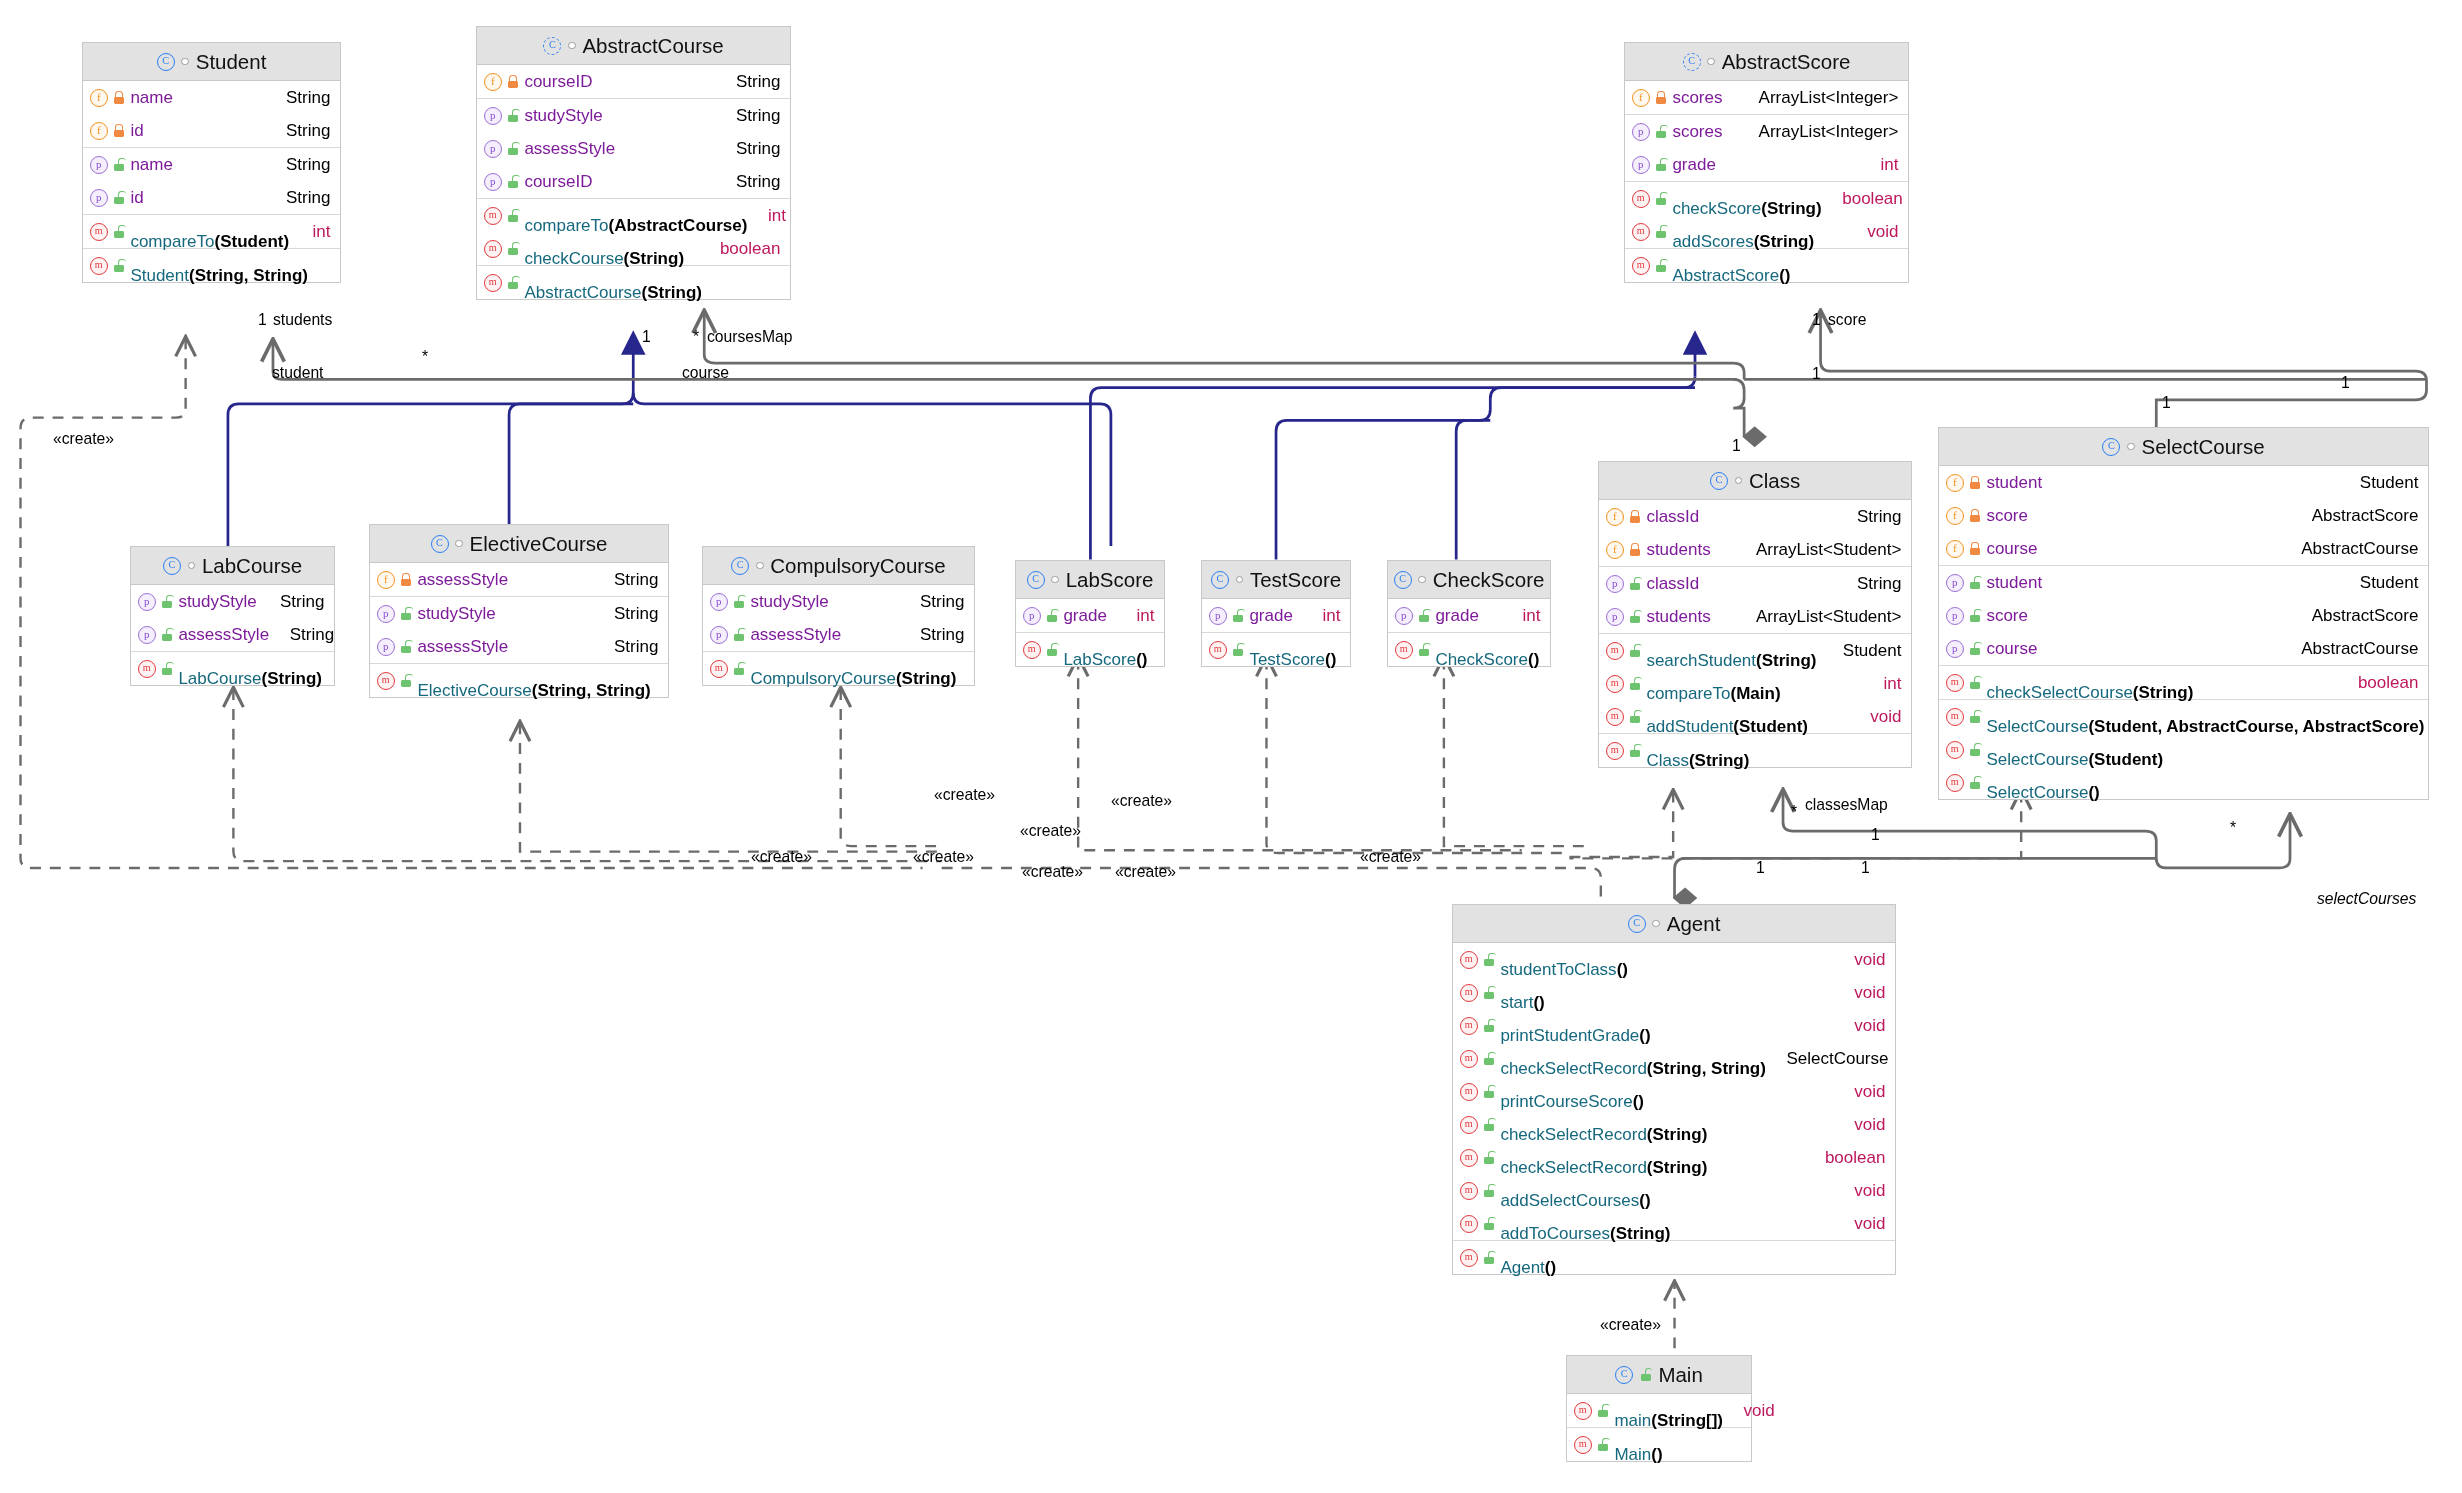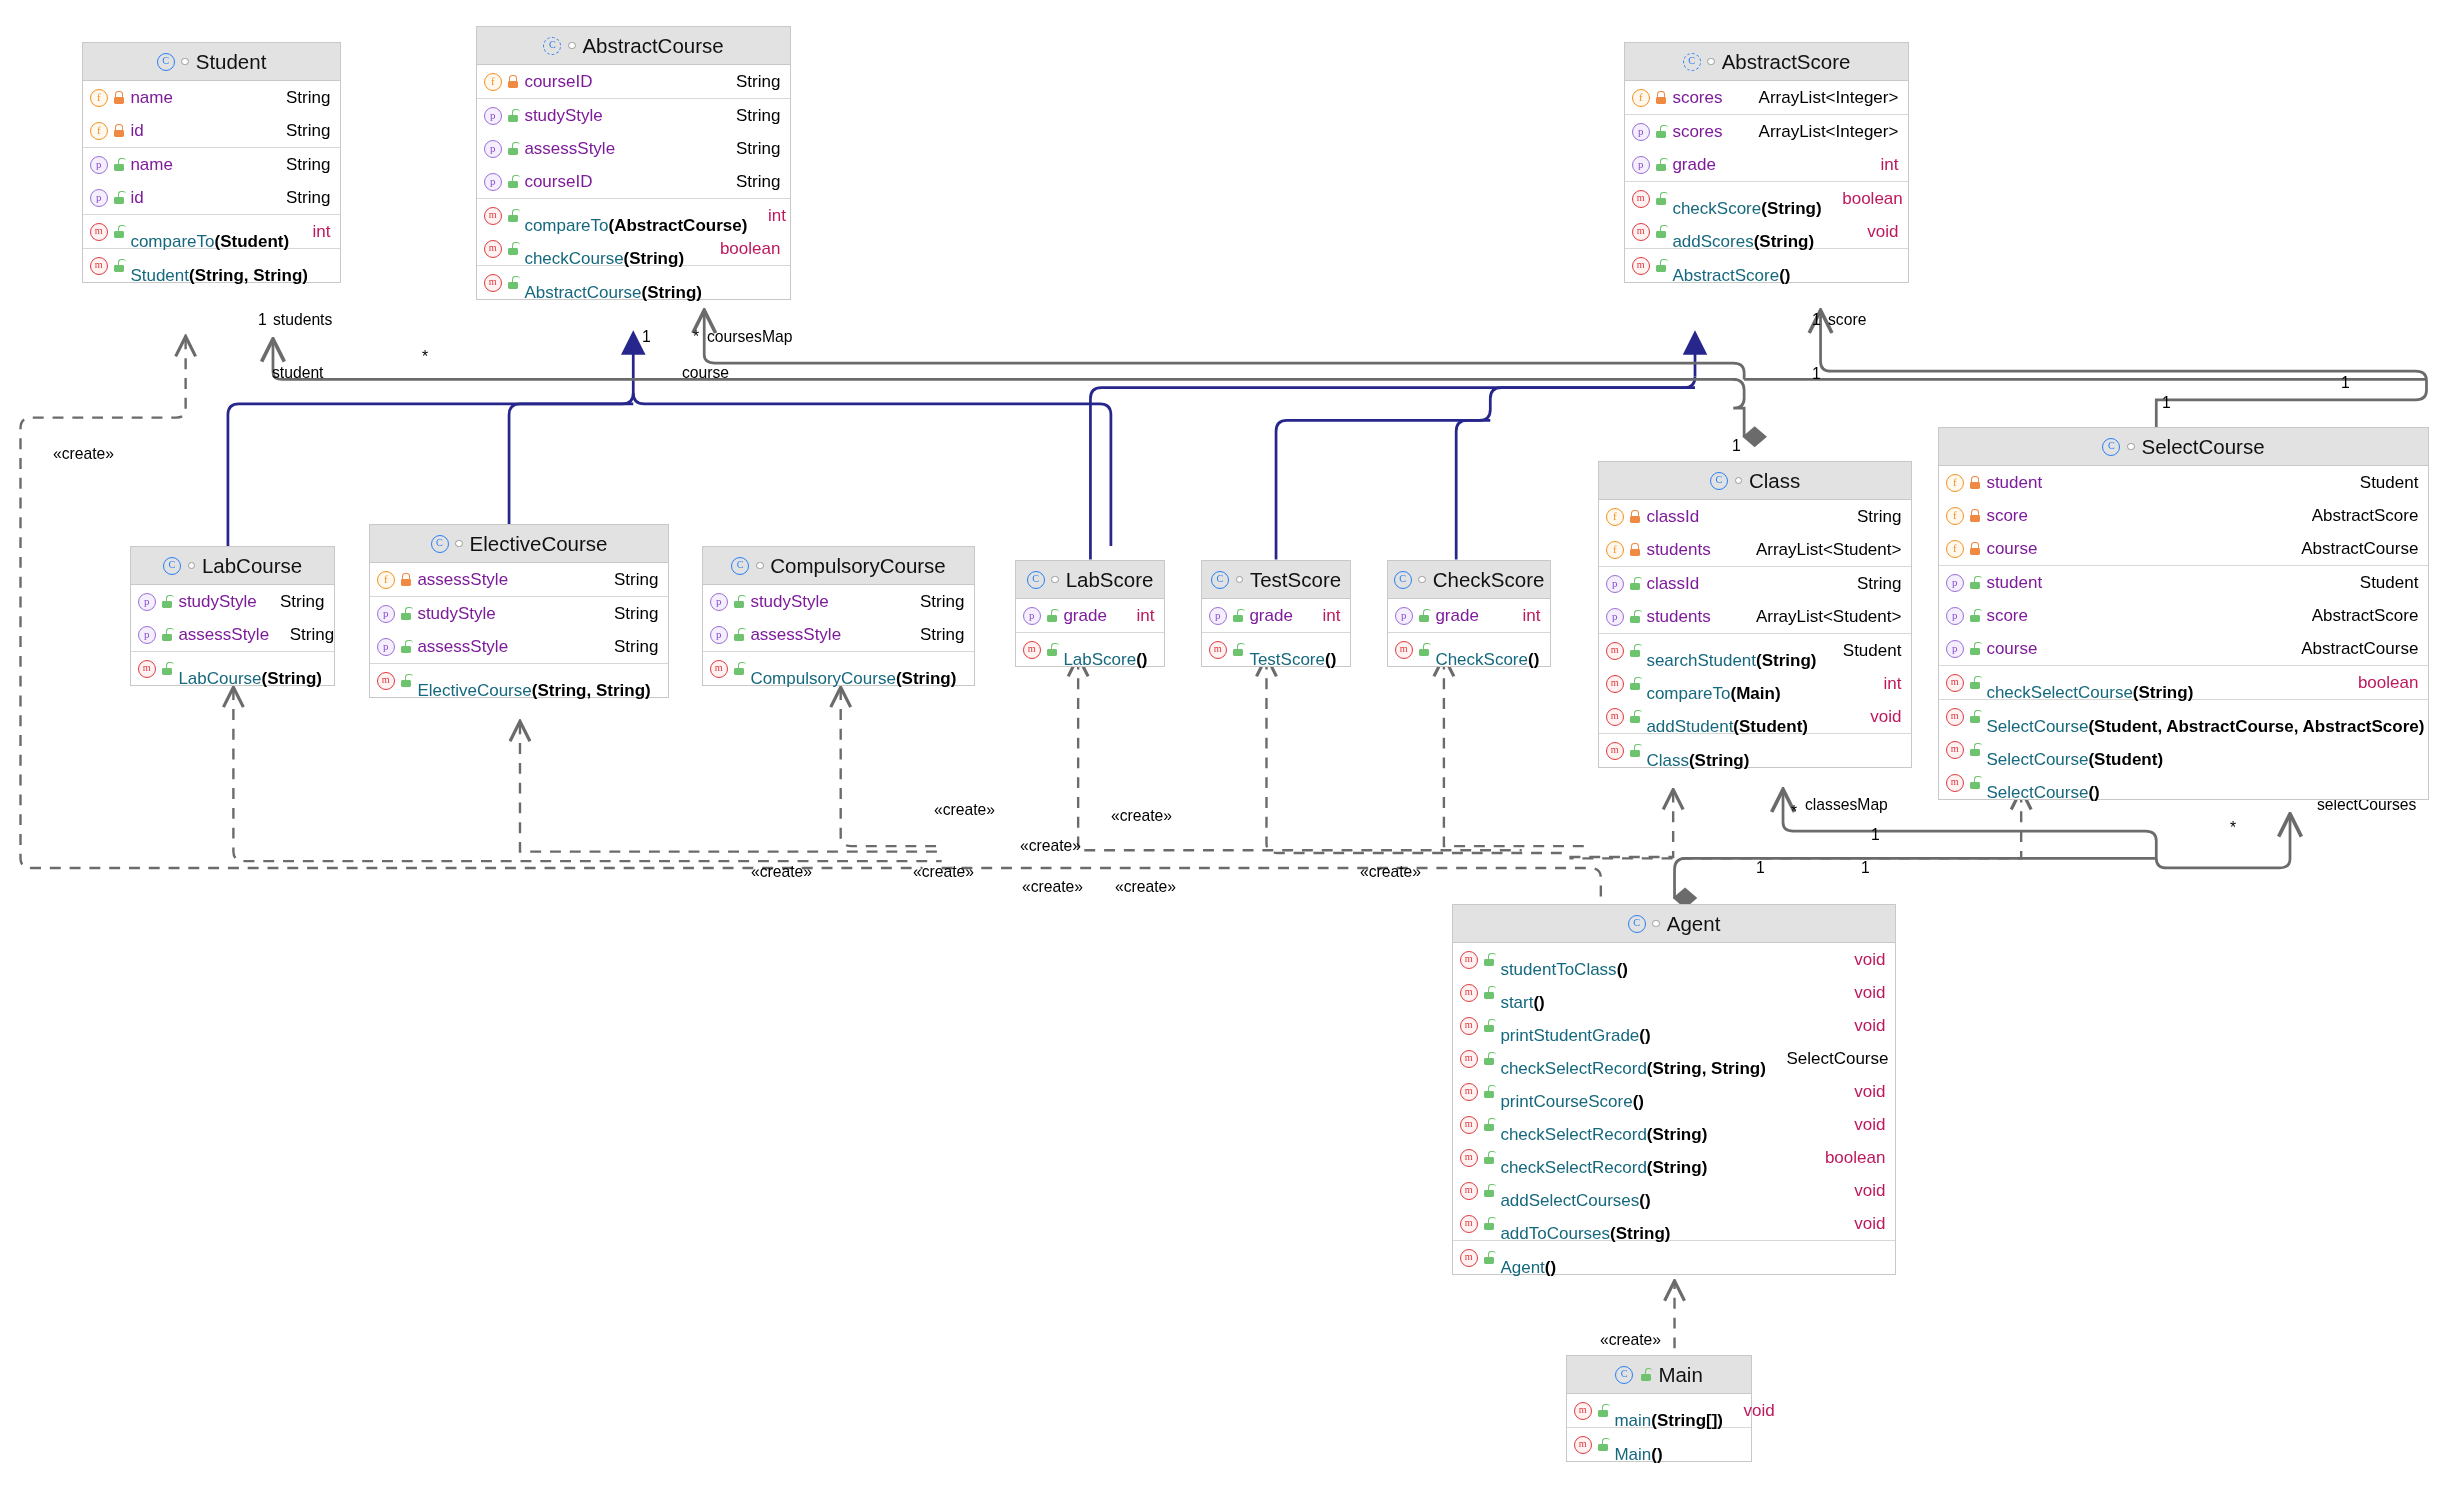--- a/index.html
+++ b/index.html
@@ -39,21 +39,21 @@
   .lk{width:11.6px;height:13px;position:relative;}
   .lk i{position:absolute;left:0.7px;bottom:0;width:10.2px;height:7.5px;border-radius:1.4px;display:block;}
   .lk b{position:absolute;width:7.5px;height:6.1px;border-radius:3.4px 3.4px 0 0;box-sizing:border-box;display:block;}
   .lk.closed i{background:#f08a43;}
   .lk.closed b{left:2px;top:0;border:1.6px solid #f08a43;border-bottom:none;}
   .lk.open i{background:#6ec46e;}
   .lk.open b{left:4.8px;top:0;border:1.6px solid #6ec46e;border-bottom:none;border-right:none;}
 
   
   .elbl{position:absolute;font-size:15.7px;color:#000;white-space:nowrap;}
-  .elbl.stereo{font-size:15.7px;margin-top:15px;}
+  .elbl.stereo{font-size:15.7px;}
 </style>
 </head>
 <body>
 
 <div id="stage">
 
   <svg id="edges" viewBox="0 0 3608 2188" xmlns="http://www.w3.org/2000/svg">
     <defs>
       <marker id="inhBlue" viewBox="0 0 12 12" refX="10" refY="6" markerWidth="9" markerHeight="9" orient="auto-start-reverse">
         <path d="M0 0 L12 6 L0 12 z" fill="#26268c"></path>
@@ -116,21 +116,21 @@
       <div class="elbl" style="left: 1812px; top: 365px;">1</div>
       <div class="elbl" style="left: 2341px; top: 374px;">1</div>
       <div class="elbl" style="left: 2162px; top: 394px;">1</div>
       <div class="elbl" style="left: 1732px; top: 437px;">1</div>
       <div class="elbl" style="left: 1791px; top: 803px;">*</div>
       <div class="elbl" style="left: 1805px; top: 796px;">classesMap</div>
       <div class="elbl" style="left: 1871px; top: 826px;">1</div>
       <div class="elbl" style="left: 1756px; top: 859px;">1</div>
       <div class="elbl" style="left: 1861px; top: 859px;">1</div>
       <div class="elbl" style="left: 2230px; top: 819px;">*</div>
-      <div class="elbl" style="left: 2317px; top: 796px;">selectCourses</div>
+      <div class="elbl" style="left: 2317px; top: 890px; font-style: italic;">selectCourses</div>
       <div class="elbl stereo" style="left: 53px; top: 430px;">«create»</div>
       <div class="elbl stereo" style="left: 934px; top: 786px;">«create»</div>
       <div class="elbl stereo" style="left: 1111px; top: 792px;">«create»</div>
       <div class="elbl stereo" style="left: 1020px; top: 822px;">«create»</div>
       <div class="elbl stereo" style="left: 913px; top: 848px;">«create»</div>
       <div class="elbl stereo" style="left: 751px; top: 848px;">«create»</div>
       <div class="elbl stereo" style="left: 1022px; top: 863px;">«create»</div>
       <div class="elbl stereo" style="left: 1115px; top: 863px;">«create»</div>
       <div class="elbl stereo" style="left: 1360px; top: 848px;">«create»</div>
       <div class="elbl stereo" style="left: 1600px; top: 1316px;">«create»</div>

